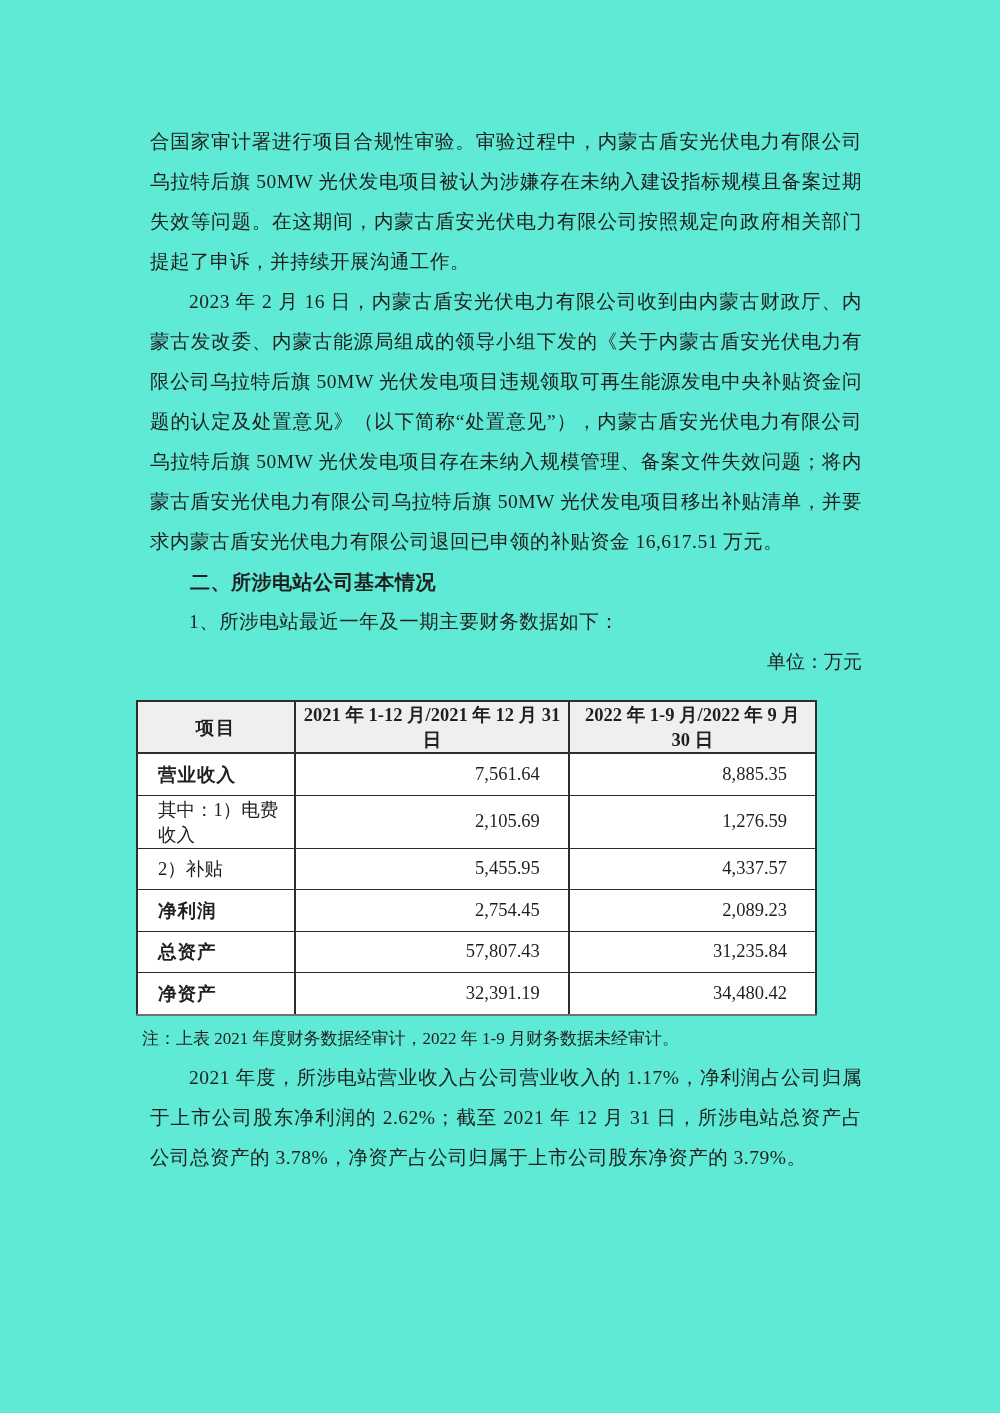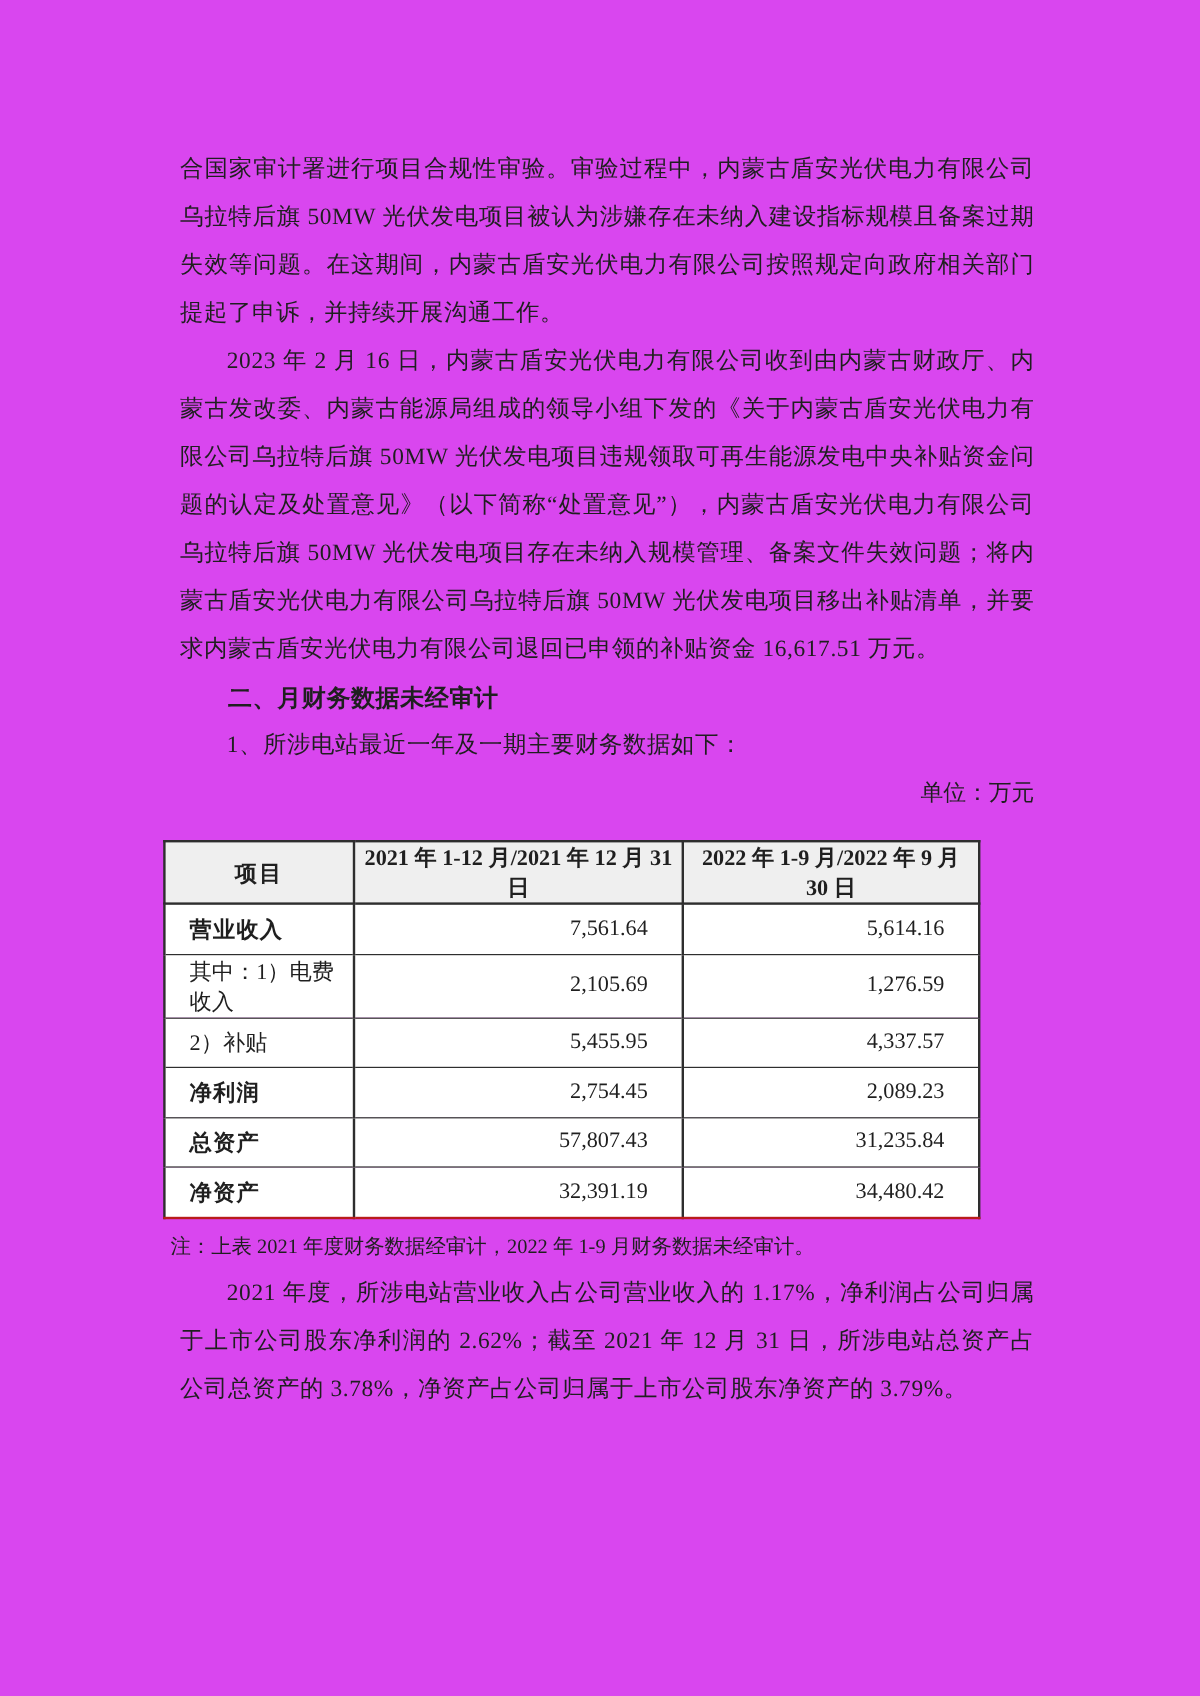--- a/index.html
+++ b/index.html
@@ -4,21 +4,21 @@
 <style>
   html, body {
     margin: 0;
     padding: 0;
     background: #ffffff;
   }
   .page {
     position: relative;
     width: 1000px;
     height: 1413px;
-    background: #d946ef;
+    background: #5eead4;
     overflow: hidden;
     font-family: "Liberation Serif", serif;
     color: #1f1f1f;
   }
   .content {
     position: absolute;
     left: 150px;
     top: 122px;
     width: 712px;
   }
@@ -67,21 +67,21 @@
   table.fin-table td {
     border-left: 2px solid #2e2e2e;
     border-right: 2px solid #2e2e2e;
     border-top: 1.5px solid #2e2e2e;
     border-bottom: 1.5px solid #2e2e2e;
     height: 38.5px;
     font-size: 18.5px;
     vertical-align: middle;
     background: #ffffff;
   }
-  table.fin-table tr:last-child td { border-bottom: 2px solid #b91c1c; }
+  table.fin-table tr:last-child td { border-bottom: 2px solid #737373; }
   td.row-label { text-align: left; padding-left: 20px; }
   td.row-label.bold {
     font-weight: bold;
     font-family: "Liberation Sans", sans-serif;
     letter-spacing: 1px;
   }
   th.col-item { font-family: "Liberation Sans", sans-serif; letter-spacing: 2px; }
   td.num { text-align: right; padding-right: 28px; }
   p.note {
     margin: 7px 0 0 -8px;
@@ -97,21 +97,21 @@
 <body>
 
 <div class="page">
   <div class="content">
 
     <p class="body-text">合国家审计署进行项目合规性审验。审验过程中，内蒙古盾安光伏电力有限公司乌拉特后旗 50MW 光伏发电项目被认为涉嫌存在未纳入建设指标规模且备案过期失效等问题。在这期间，内蒙古盾安光伏电力有限公司按照规定向政府相关部门提起了申诉，并持续开展沟通工作。</p>
 
     <p class="body-text indent">2023 年 2 月 16 日，内蒙古盾安光伏电力有限公司收到由内蒙古财政厅、内蒙古发改委、内蒙古能源局组成的领导小组下发的《关于内蒙古盾安光伏电力有限公司乌拉特后旗 50MW 光伏发电项目违规领取可再生能源发电中央补贴资金问题的认定及处置意见》（以下简称“处置意见”），内蒙古盾安光伏电力有限公司乌拉特后旗 50MW 光伏发电项目存在未纳入规模管理、备案文件失效问题；将内蒙古盾安光伏电力有限公司乌拉特后旗 50MW 光伏发电项目移出补贴清单，并要求内蒙古盾安光伏电力有限公司退回已申领的补贴资金 16,617.51 万元。</p>
 
 
-    <h2 class="heading">二、月财务数据未经审计</h2>
+    <h2 class="heading">二、所涉电站公司基本情况</h2>
 
     <p class="body-text indent">1、所涉电站最近一年及一期主要财务数据如下：</p>
 
     <div class="unit-line">单位：万元</div>
 
     <table class="fin-table">
       <colgroup>
           <col class="c1">
           <col class="c2">
           <col class="c3">
@@ -120,21 +120,21 @@
         <tr>
           <th class="col-item">项目</th>
           <th>2021 年 1-12 月/2021 年 12 月 31 日</th>
           <th>2022 年 1-9 月/2022 年 9 月 30 日</th>
         </tr>
       </thead>
       <tbody>
         <tr>
           <td class="row-label bold">营业收入</td>
           <td class="num">7,561.64</td>
-          <td class="num">5,614.16</td>
+          <td class="num">8,885.35</td>
         </tr>
         <tr>
           <td class="row-label">其中：1）电费收入</td>
           <td class="num">2,105.69</td>
           <td class="num">1,276.59</td>
         </tr>
         <tr>
           <td class="row-label">2）补贴</td>
           <td class="num">5,455.95</td>
           <td class="num">4,337.57</td>

